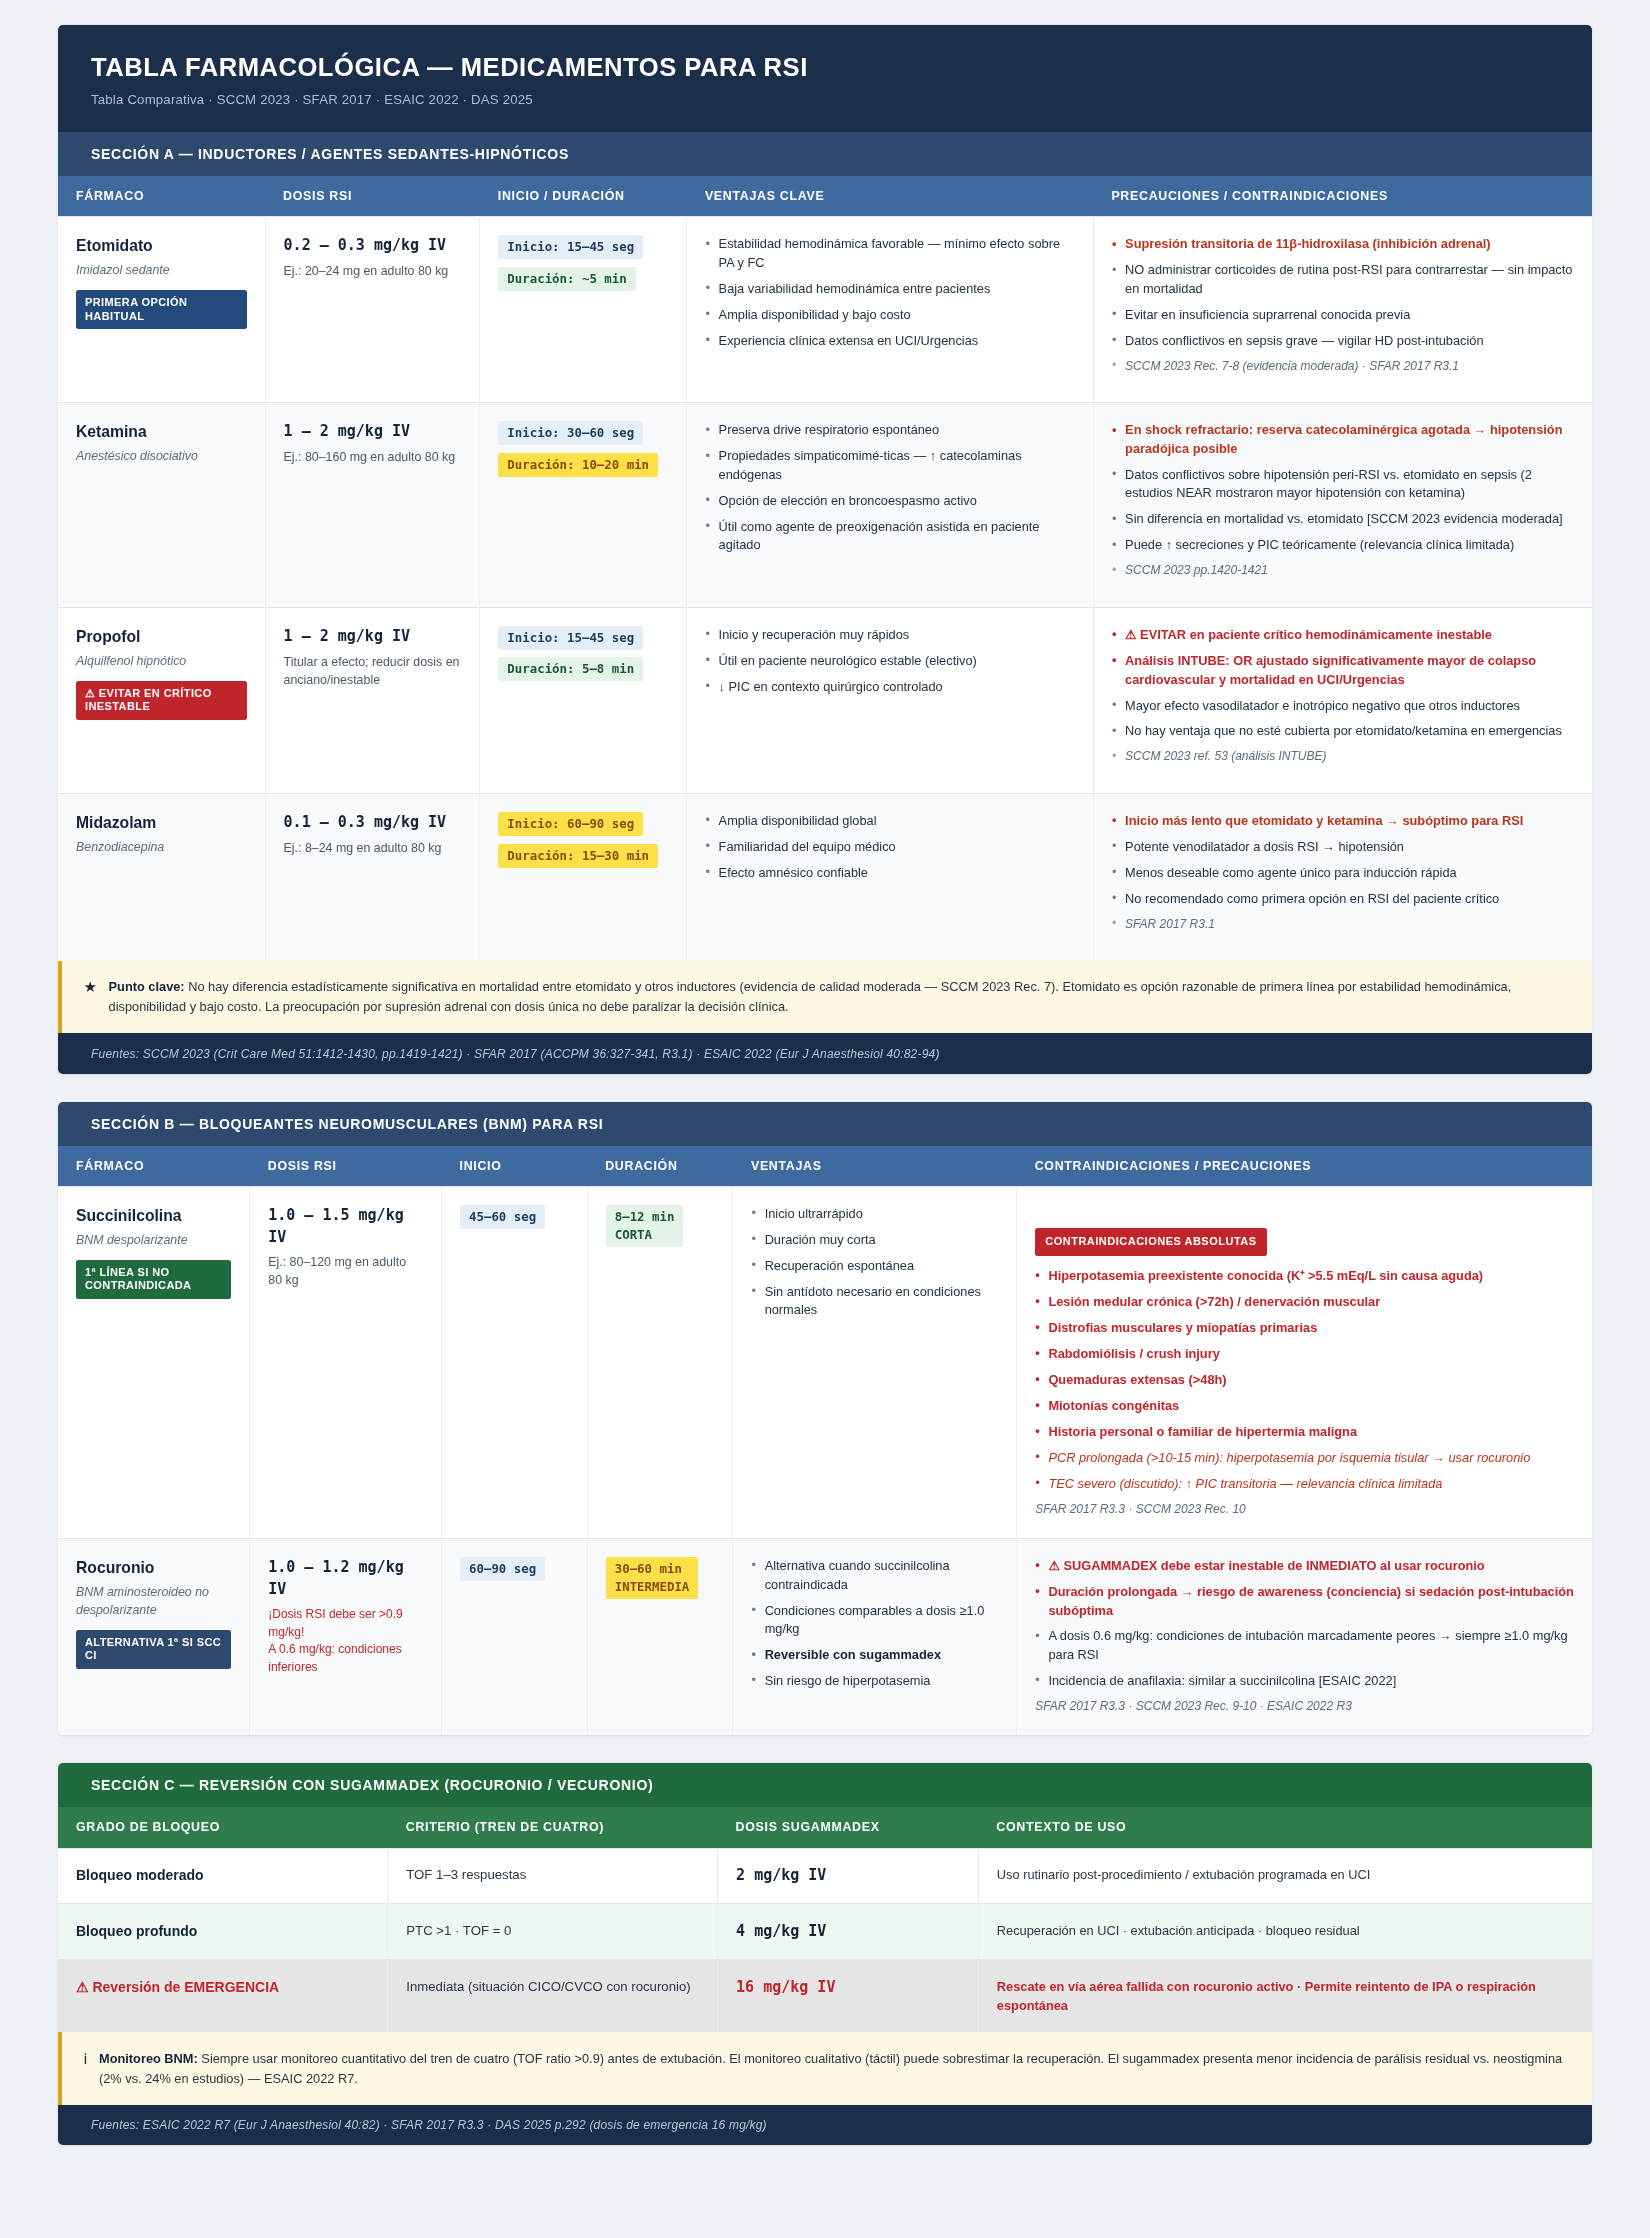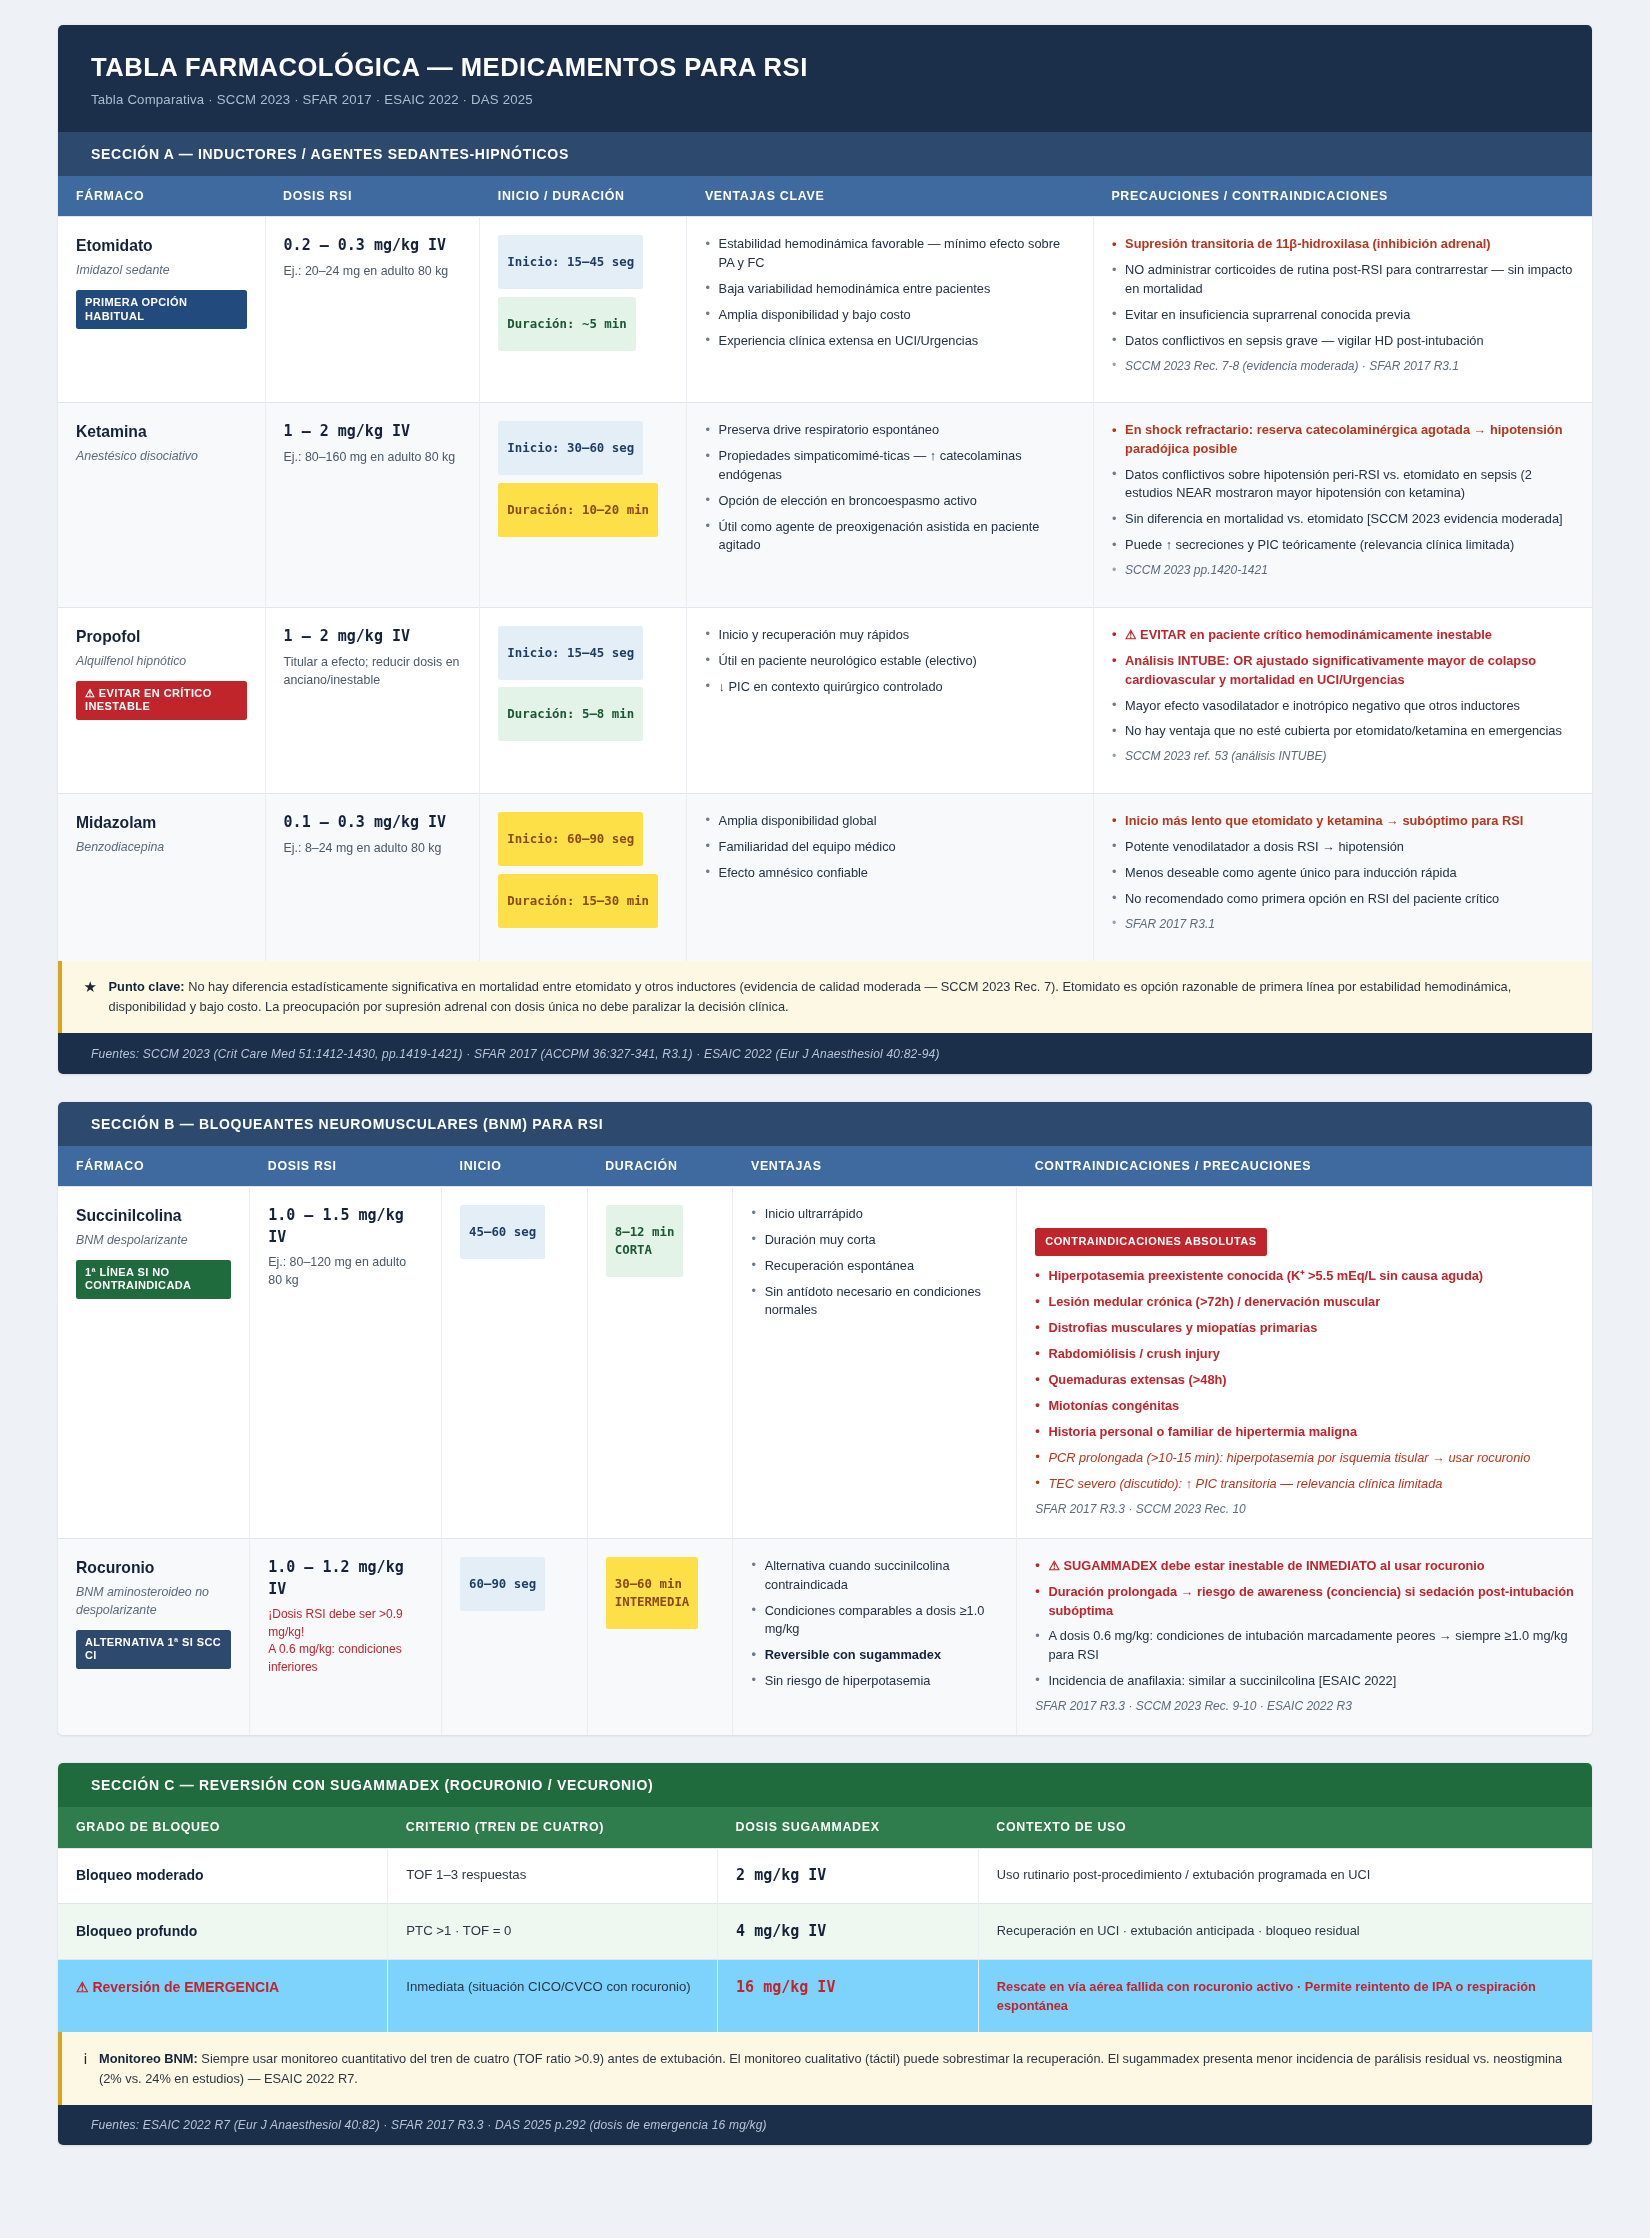--- a/index.html
+++ b/index.html
@@ -95,21 +95,21 @@
   .badge.navy { background: #2d4a6e; }
 
   .dose-main { font-size: 15px; font-weight: bold; color: #14233a; margin-bottom: 5.8px; }
   .dose-note { font-size: 12.4px; color: #4a5868; line-height: 1.45; }
   .dose-warn { font-size: 12px; color: #c0252b; }
   .dose-alert{ font-size: 12px; color: #c0252b; }
 
   .pill {
     display: inline-block;
     font-size: 12.4px;
-    padding: 18px 9px;
+    padding: 3px 9px;
     border-radius: 2.5px;
     margin-bottom: 7.4px;
     font-weight: bold;
     white-space: nowrap;
   }
   .pill.ice   { background: #e4eef7; color: #1d3c5f; }
   .pill.mint  { background: #e3f3e8; color: #1c5733; }
   .pill.peach { background: #fde047; color: #8a4b12; }
 
   ul.bul { margin: 0; padding: 0; list-style: none; }
@@ -180,21 +180,21 @@
   
   tbody.secc td { padding: 16.5px 18px; }
   .lvl { font-size: 14px; font-weight: bold; color: #14233a; }
   .lvl.emerg { color: #c0252b; }
   .crit-cell { font-size: 13.2px; color: #2b3545; }
   .dose-c { font-size: 15px; font-weight: bold; color: #14233a; }
   .dose-c.emerg { color: #c0252b; }
   .ctx { font-size: 12.8px; color: #2b3545; line-height: 1.45; }
   .ctx.emerg { color: #c0252b; font-weight: bold; }
   tr.row-mint td { background: #eef8f1; }
-  tr.row-rose td { background: #7dd3fc; }
+  tr.row-rose td { background: #e5e5e5; }
 </style>
 </head>
 <body>
 
 <div class="page">
 
   <div class="card">
 
     <div class="titlebar">
       <h1>TABLA FARMACOLÓGICA — MEDICAMENTOS PARA RSI</h1>

